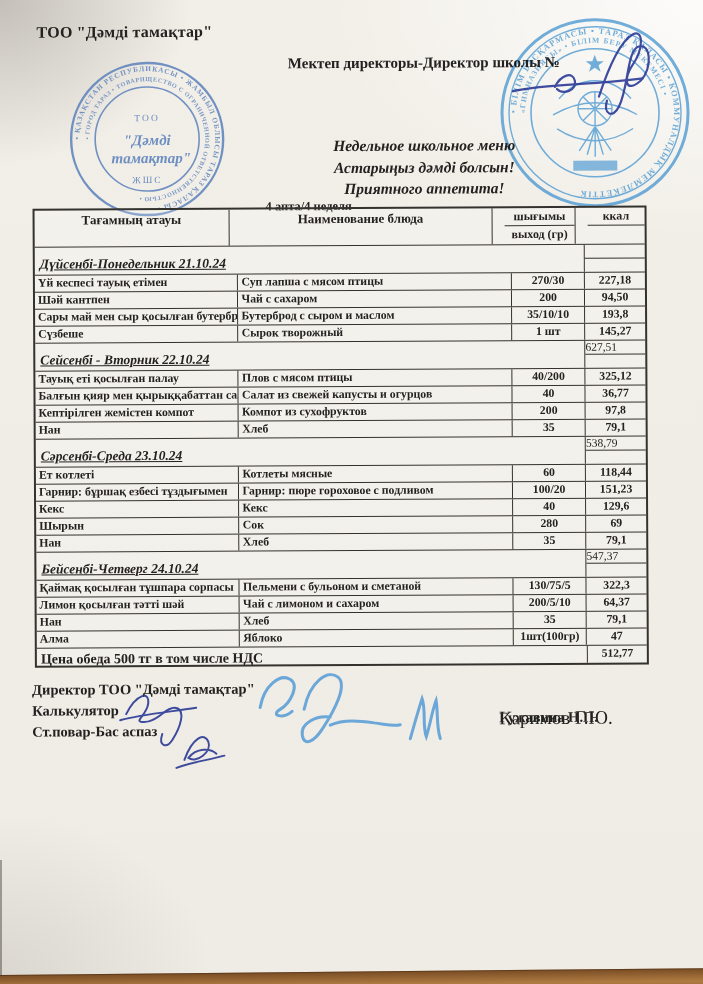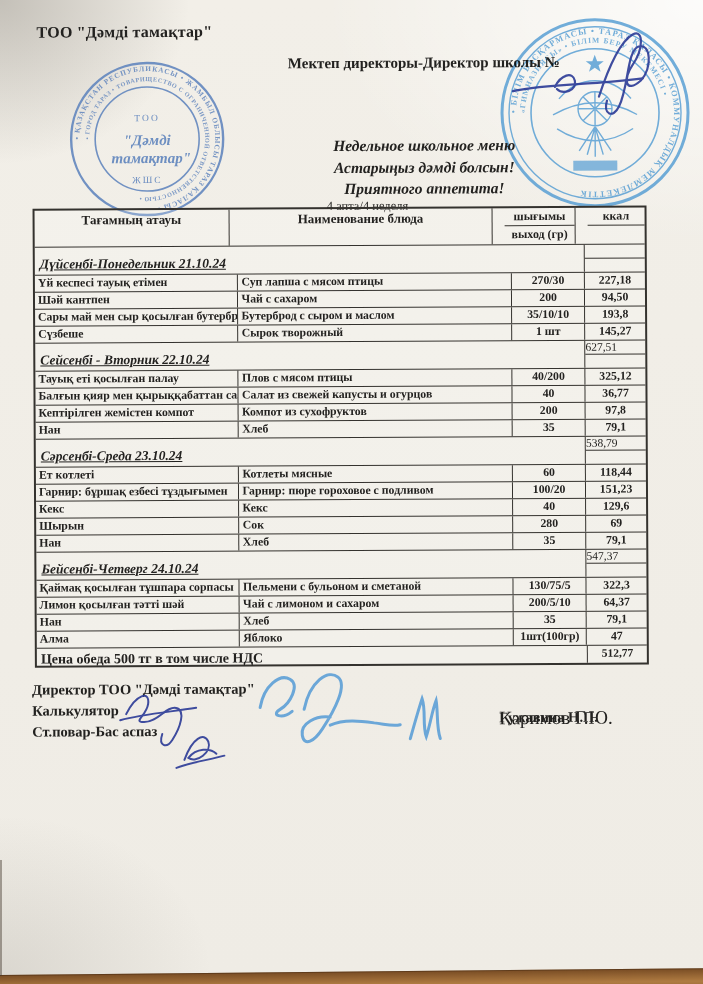--- a/index.html
+++ b/index.html
@@ -24,21 +24,21 @@
   }
   .edge-left{position:absolute;left:0;top:860px;width:2px;height:116px;background:rgba(70,60,48,.45);}
   .content{position:absolute;left:0;top:0;width:703px;height:976px;transform:rotate(-0.3deg);transform-origin:350px 300px;color:#232220;}
 
   .company{position:absolute;left:38px;top:22px;font-size:16px;font-weight:bold;letter-spacing:.2px;}
   .approve1{position:absolute;left:289px;top:33px;font-size:15px;font-weight:bold;}
   .approve2{position:absolute;left:289px;top:55px;font-size:15px;font-weight:bold;}
 
   .titles{position:absolute;left:255px;top:135px;width:340px;text-align:center;}
   .titles div{font-size:15.5px;font-weight:bold;font-style:italic;line-height:21.5px;}
-  .week{position:absolute;left:288px;top:199px;width:160px;text-align:center;font-size:12.5px;font-weight:normal;}
+  .week{position:absolute;left:266px;top:199px;width:160px;font-size:12.5px;font-weight:bold;}
 
   
   :root{--ln:#34322e;}
   .t{
     position:absolute;left:33px;top:207px;width:614px;
     border:2px solid var(--ln);box-sizing:border-box;background:rgba(255,255,255,.18);
   }
   .trow{display:flex;border-top:1px solid var(--ln);}
   .t > .trow:first-child{border-top:none;}
   .bR{border-right:1px solid var(--ln);}

